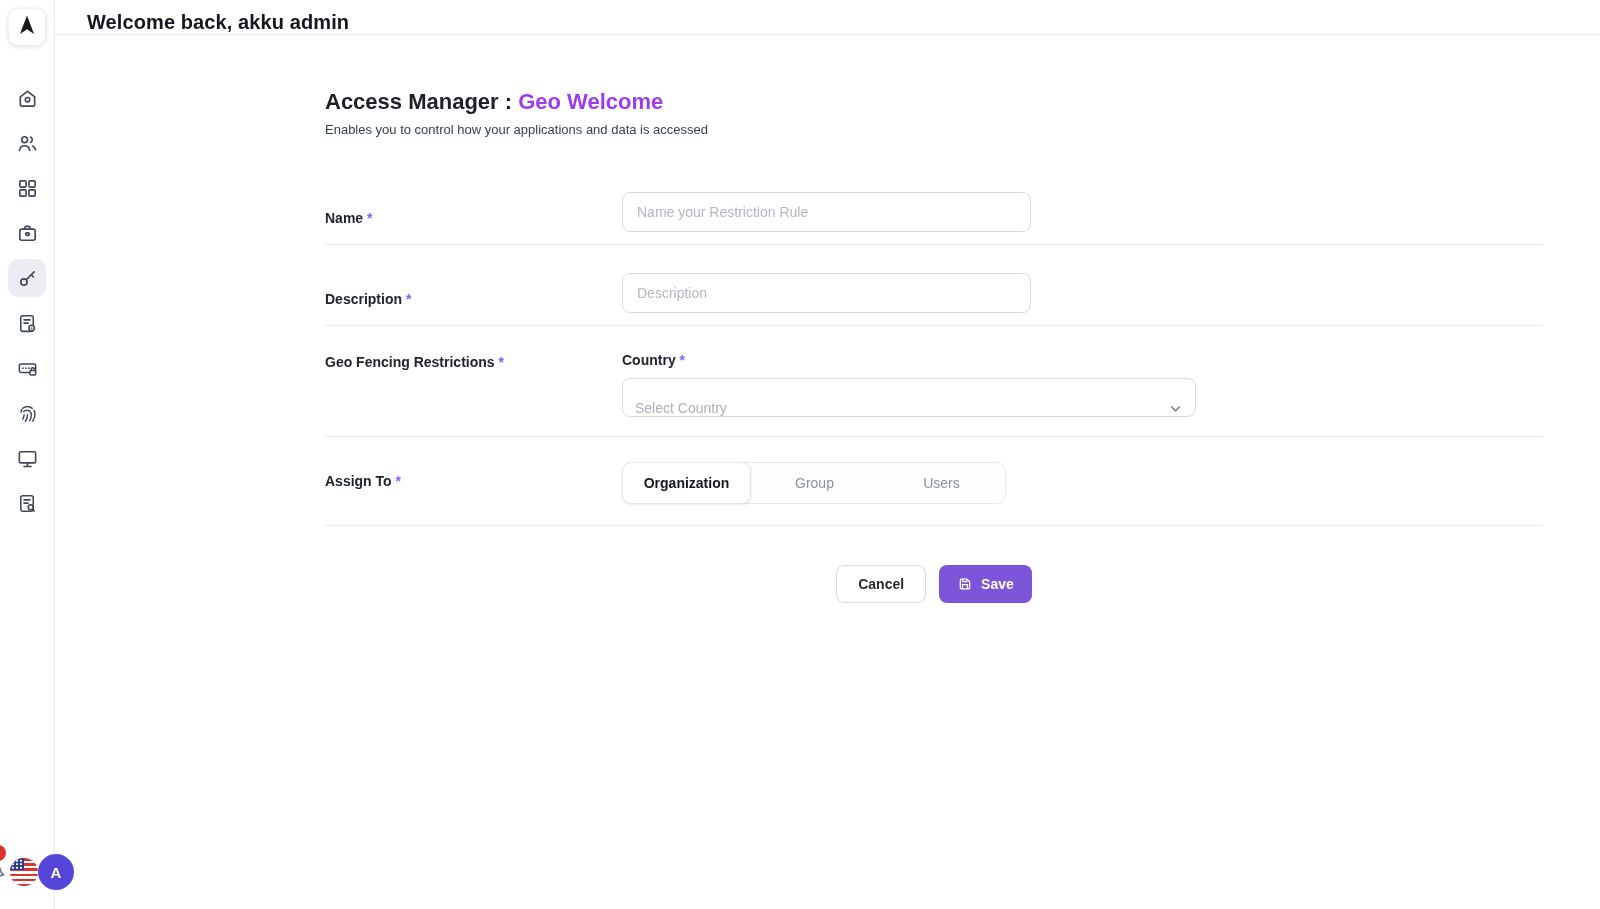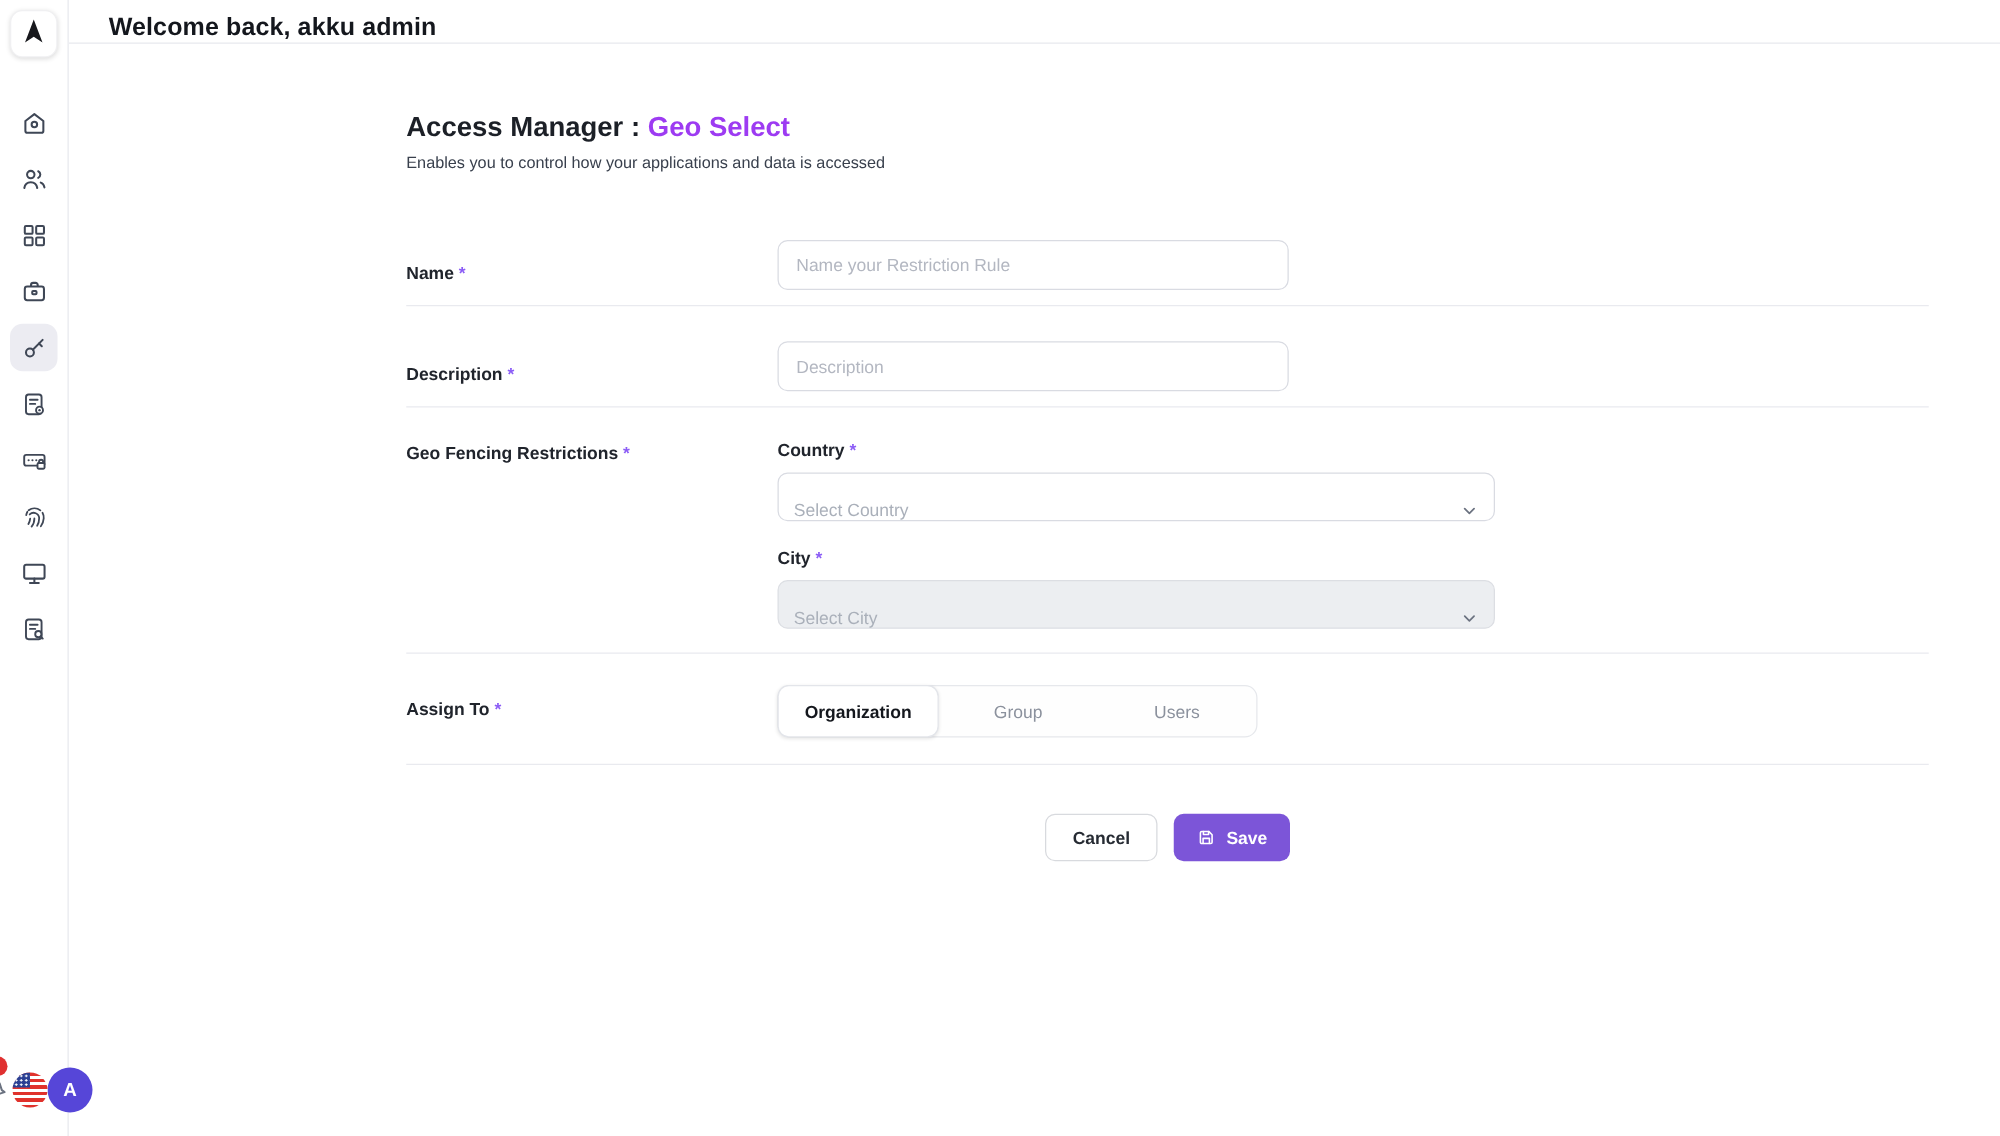--- a/index.html
+++ b/index.html
@@ -212,21 +212,21 @@
   </div>
 </div>
 
 <div class="main">
   <div class="page-header">
     <h1>Welcome back, akku admin</h1>
   </div>
   <div class="header-divider"></div>
 
   <div class="form-wrap">
-    <div class="form-title"><span>Access Manager : </span><span class="highlight">Geo Select</span></div>
+    <div class="form-title"><span>Access Manager : </span><span class="highlight">Geo Welcome</span></div>
     <div class="form-subtitle">Enables you to control how your applications and data is accessed</div>
 
     <div class="row row-simple" style="margin-top:27px;">
       <div class="row-label"><span>Name</span> <span class="req">*</span></div>
       <div>
         <input class="text-input" type="text" placeholder="Name your Restriction Rule" style="">
       </div>
     </div>
 
     <div class="row row-simple">
@@ -240,31 +240,20 @@
       <div class="row-label" style="padding-top:2px;"><span>Geo Fencing Restrictions</span> <span class="req">*</span></div>
       <div>
         <div class="field-label"><span>Country</span> <span class="req">*</span></div>
         <div class="select">
           <span class="sel-text">Select Country</span>
           <span class="chev">
             <svg width="15" height="15" viewBox="0 0 24 24" fill="none" stroke="#6b7280" stroke-width="2.2" stroke-linecap="round" stroke-linejoin="round">
                 <path d="M6 9.5l6 6 6-6"></path>
               </svg>
           </span>
-        </div>
-        <div class="city-block">
-          <div class="field-label"><span>City</span> <span class="req">*</span></div>
-          <div class="select disabled">
-            <span class="sel-text">Select City</span>
-            <span class="chev">
-              <svg width="15" height="15" viewBox="0 0 24 24" fill="none" stroke="#6b7280" stroke-width="2.2" stroke-linecap="round" stroke-linejoin="round">
-                  <path d="M6 9.5l6 6 6-6"></path>
-                </svg>
-            </span>
-          </div>
         </div>
       </div>
     </div>
 
     <div class="row row-assign">
       <div class="row-label" style="padding-top:11px;"><span>Assign To</span> <span class="req">*</span></div>
       <div>
         <div class="segmented">
           <div class="seg active">Organization</div>
           <div class="seg">Group</div>

